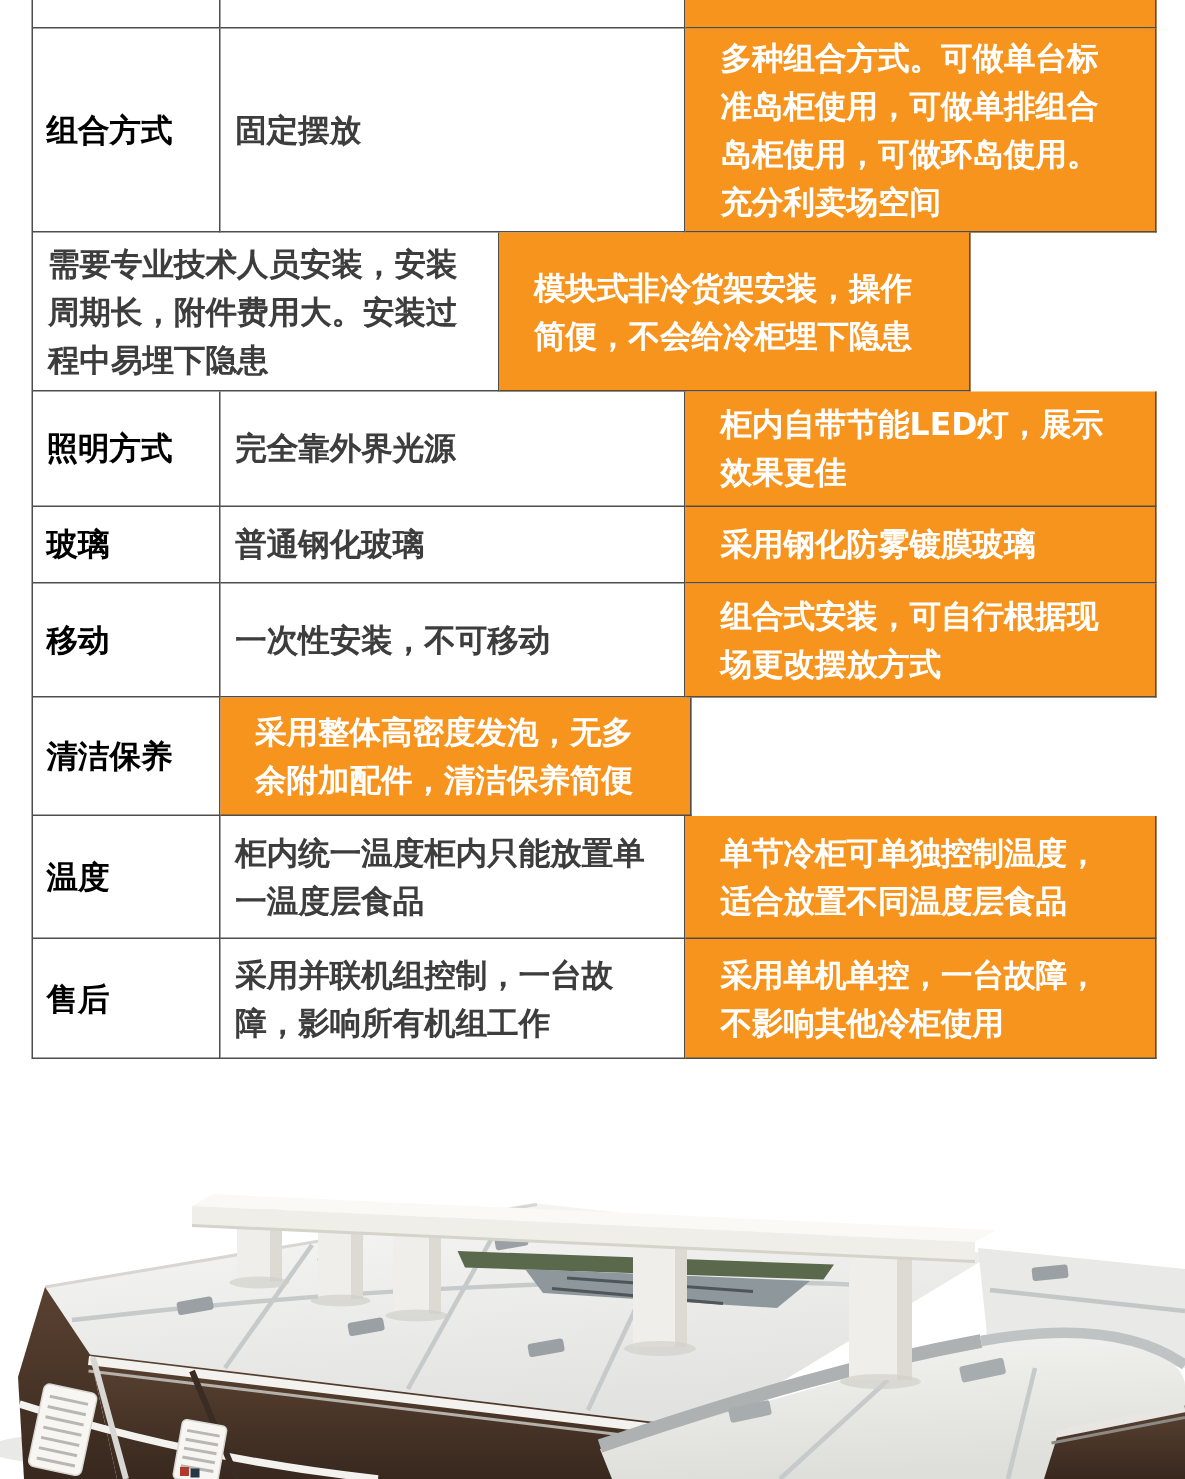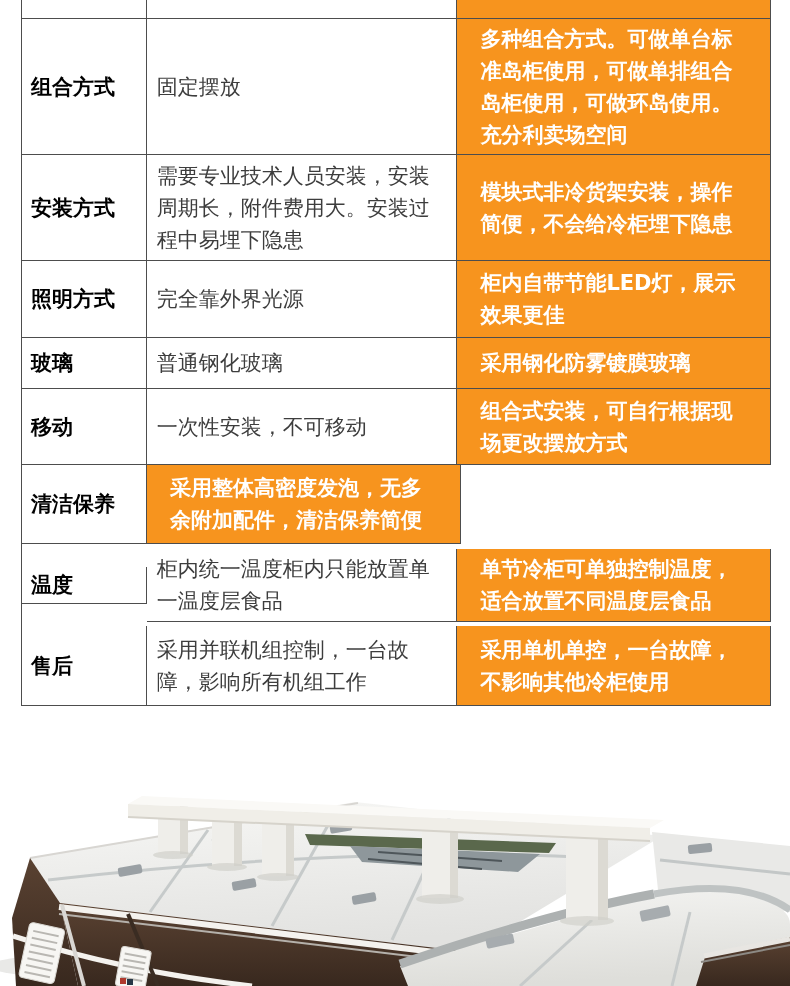--- a/index.html
+++ b/index.html
@@ -3,32 +3,32 @@
 <meta charset="utf-8">
 <style>
   * { box-sizing: border-box; margin: 0; padding: 0; }
   html, body { background: #ffffff; }
   body { font-family: "DejaVu Sans", sans-serif; }
   .page { position: relative; width: 790px; height: 986px; background: #fff; overflow: hidden; margin: 0 auto; }
 
   
   .comp-table { position: absolute; left: 21px; top: 0; width: 750px; border-left: 1px solid #4d4d4d; }
   .row { display: flex; width: 100%; }
-  .cell { border-right: 1px solid #4d4d4d; border-bottom: 1px solid #4d4d4d; display: flex; align-items: center; overflow: hidden; }
+  .cell { border-right: 1px solid #4d4d4d; border-bottom: 1px solid #4d4d4d; display: flex; align-items: center; overflow: hidden; font-weight: bold; }
   .cell-label { width: 125px; color: #000000; font-weight: 700; font-size: 21px; line-height: 28px; padding: 4px 4px 4px 9px; }
   .cell-old   { width: 311px; color: #3d3d3d; font-size: 21px; line-height: 32px; padding: 4px 10px; }
   .cell-new   { width: 314px; background: #f7941e; color: #ffffff; font-weight: 700; font-size: 21px; line-height: 32px; padding: 4px 23px; }
   .row-partial { height: 19px; }
   .row-0 { height: 136px; }
   .row-1 { height: 106px; }
   .row-2 { height: 77px; }
   .row-3 { height: 51px; }
   .row-4 { height: 76px; }
   .row-5 { height: 79px; }
-  .row-6 { height: 82px; align-items: center; }
+  .row-6 { height: 82px; }
   .row-7 { height: 80px; }
 
   
   .product-figure { position: absolute; left: 0; top: 740px; width: 790px; height: 246px; }
   .product-figure svg { display: block; }
 </style>
 </head>
 <body>
 
 <div class="page">
@@ -40,21 +40,20 @@
       <div class="cell cell-old"></div>
       <div class="cell cell-new"></div>
     </div>
 
   <div class="row row-0">
         <div class="cell cell-label">组合方式</div>
         <div class="cell cell-old">固定摆放</div>
         <div class="cell cell-new">多种组合方式。可做单台标准岛柜使用，可做单排组合岛柜使用，可做环岛使用。充分利卖场空间</div>
       </div>
       <div class="row row-1">
-        <div class="cell cell-label">安装方式</div>
         <div class="cell cell-old">需要专业技术人员安装，安装周期长，附件费用大。安装过程中易埋下隐患</div>
         <div class="cell cell-new">模块式非冷货架安装，操作简便，不会给冷柜埋下隐患</div>
       </div>
       <div class="row row-2">
         <div class="cell cell-label">照明方式</div>
         <div class="cell cell-old">完全靠外界光源</div>
         <div class="cell cell-new">柜内自带节能LED灯，展示效果更佳</div>
       </div>
       <div class="row row-3">
         <div class="cell cell-label">玻璃</div>

